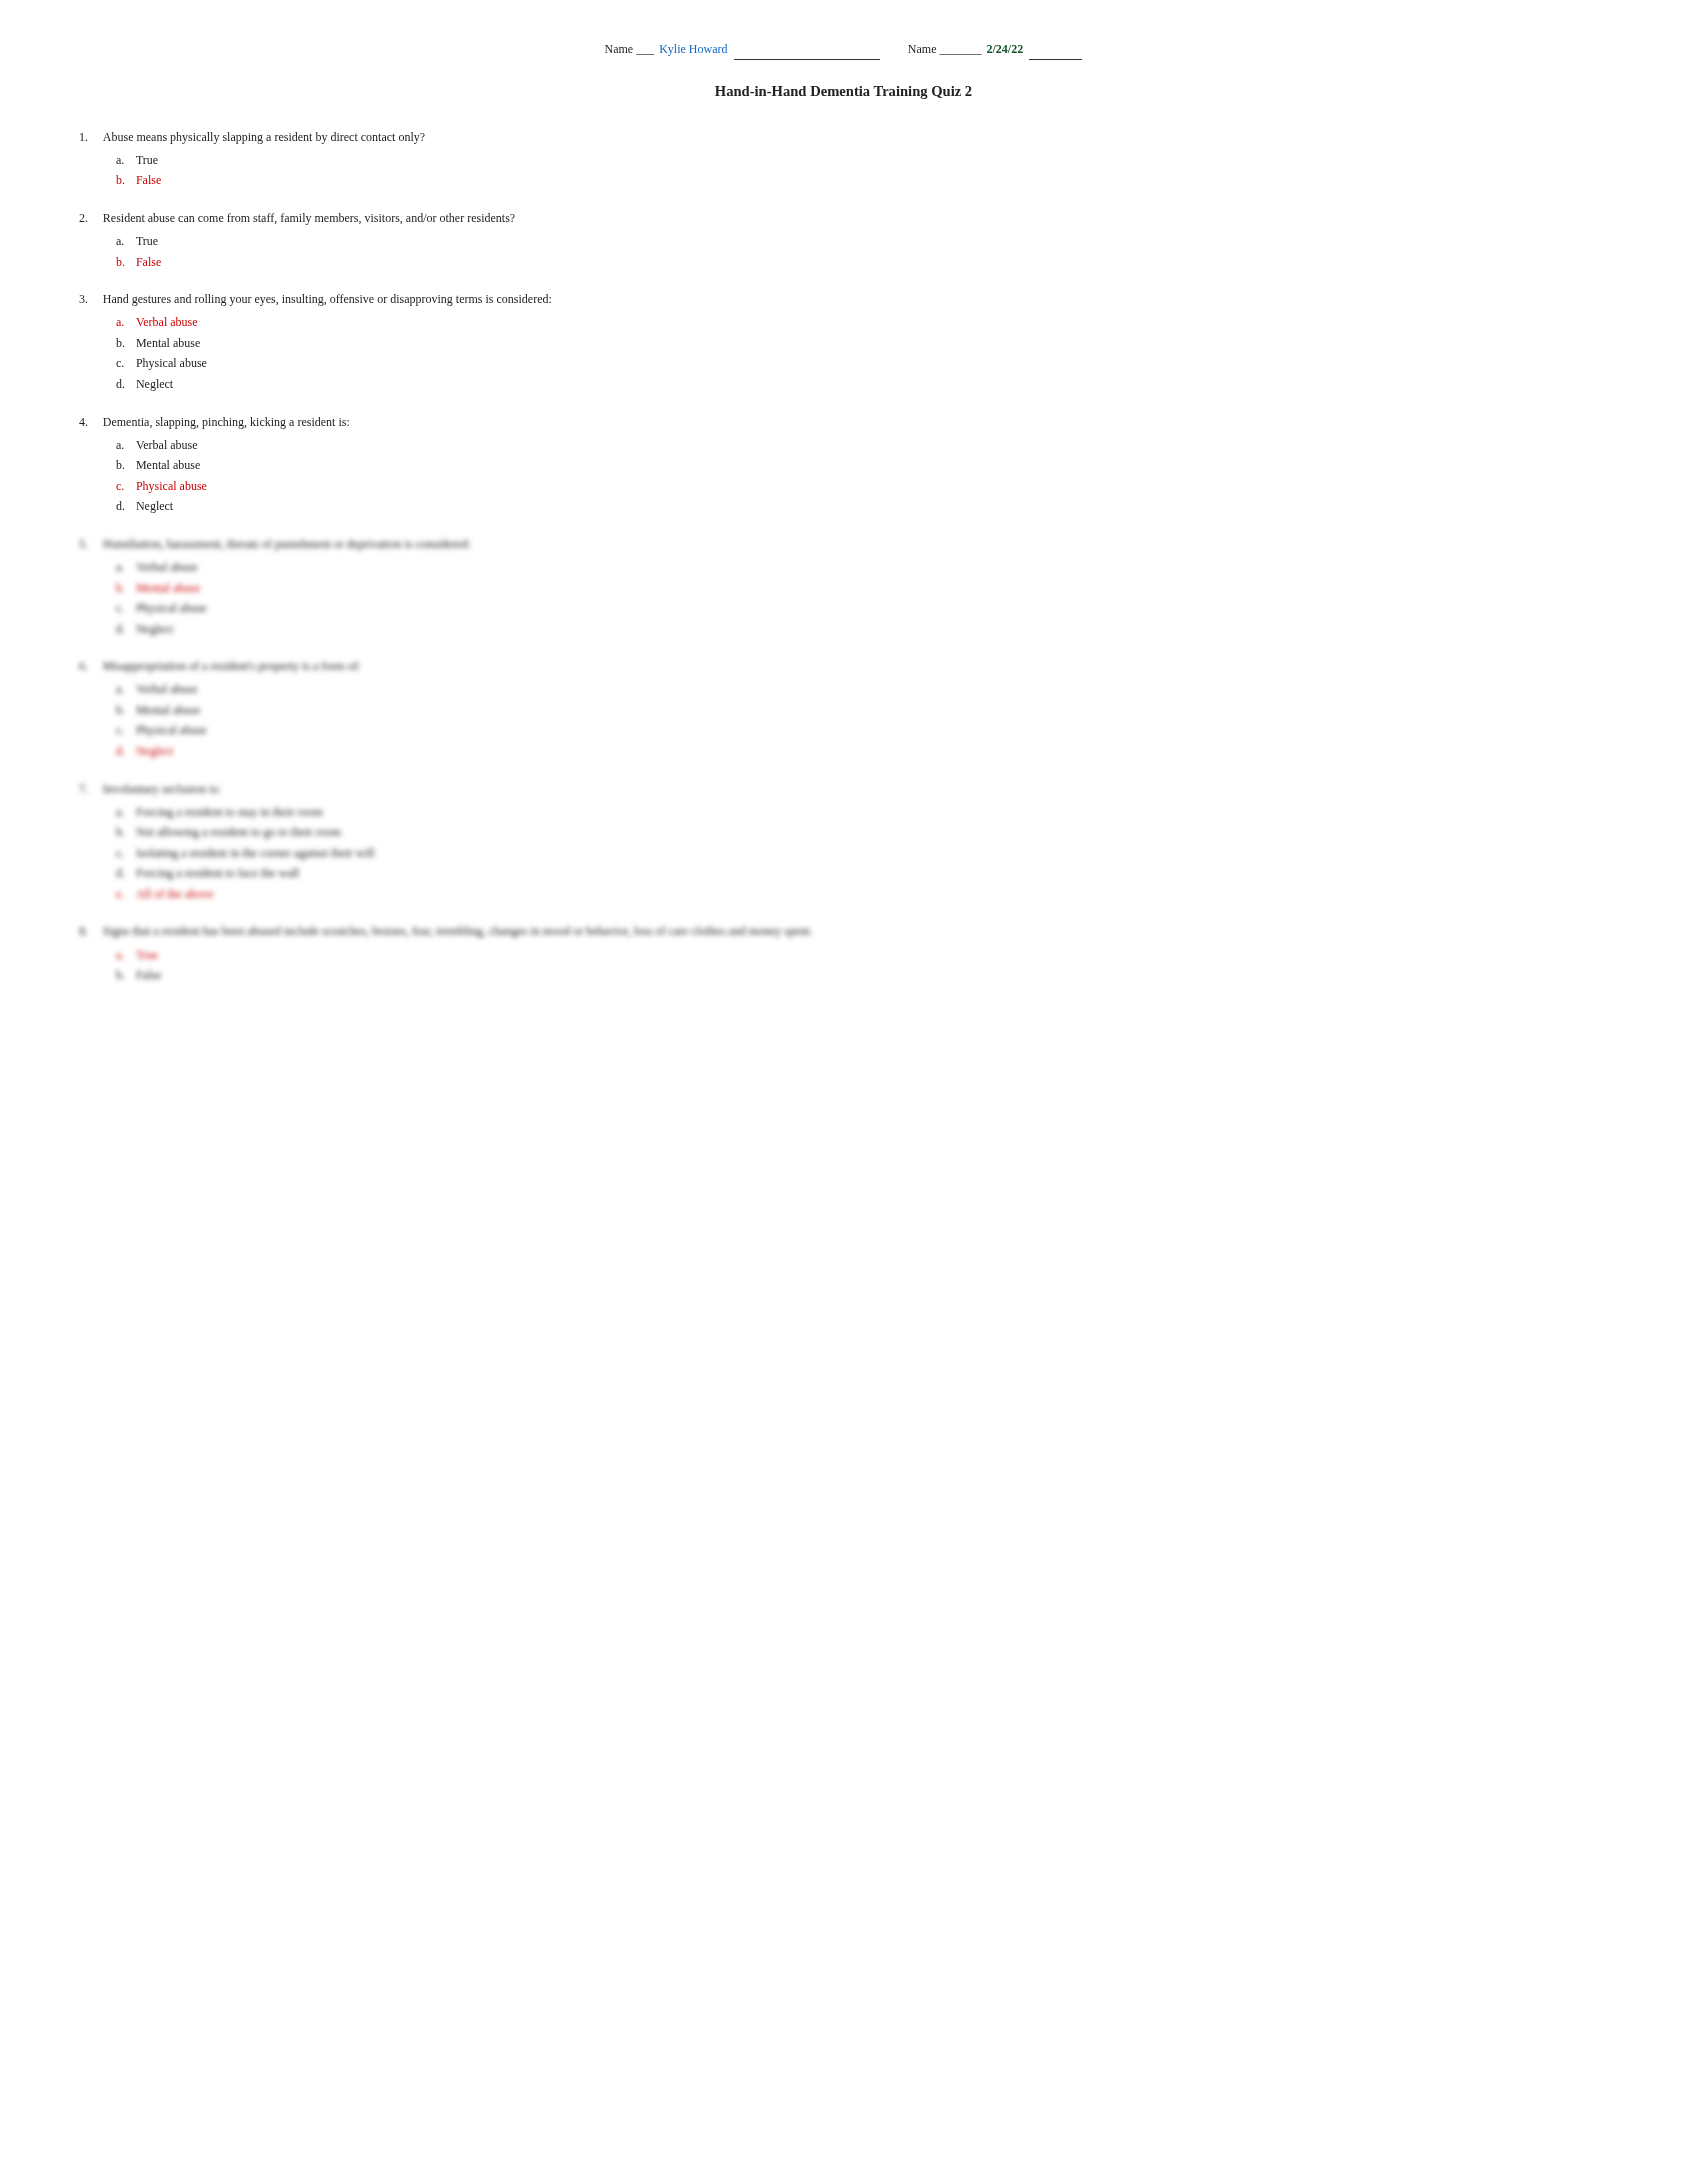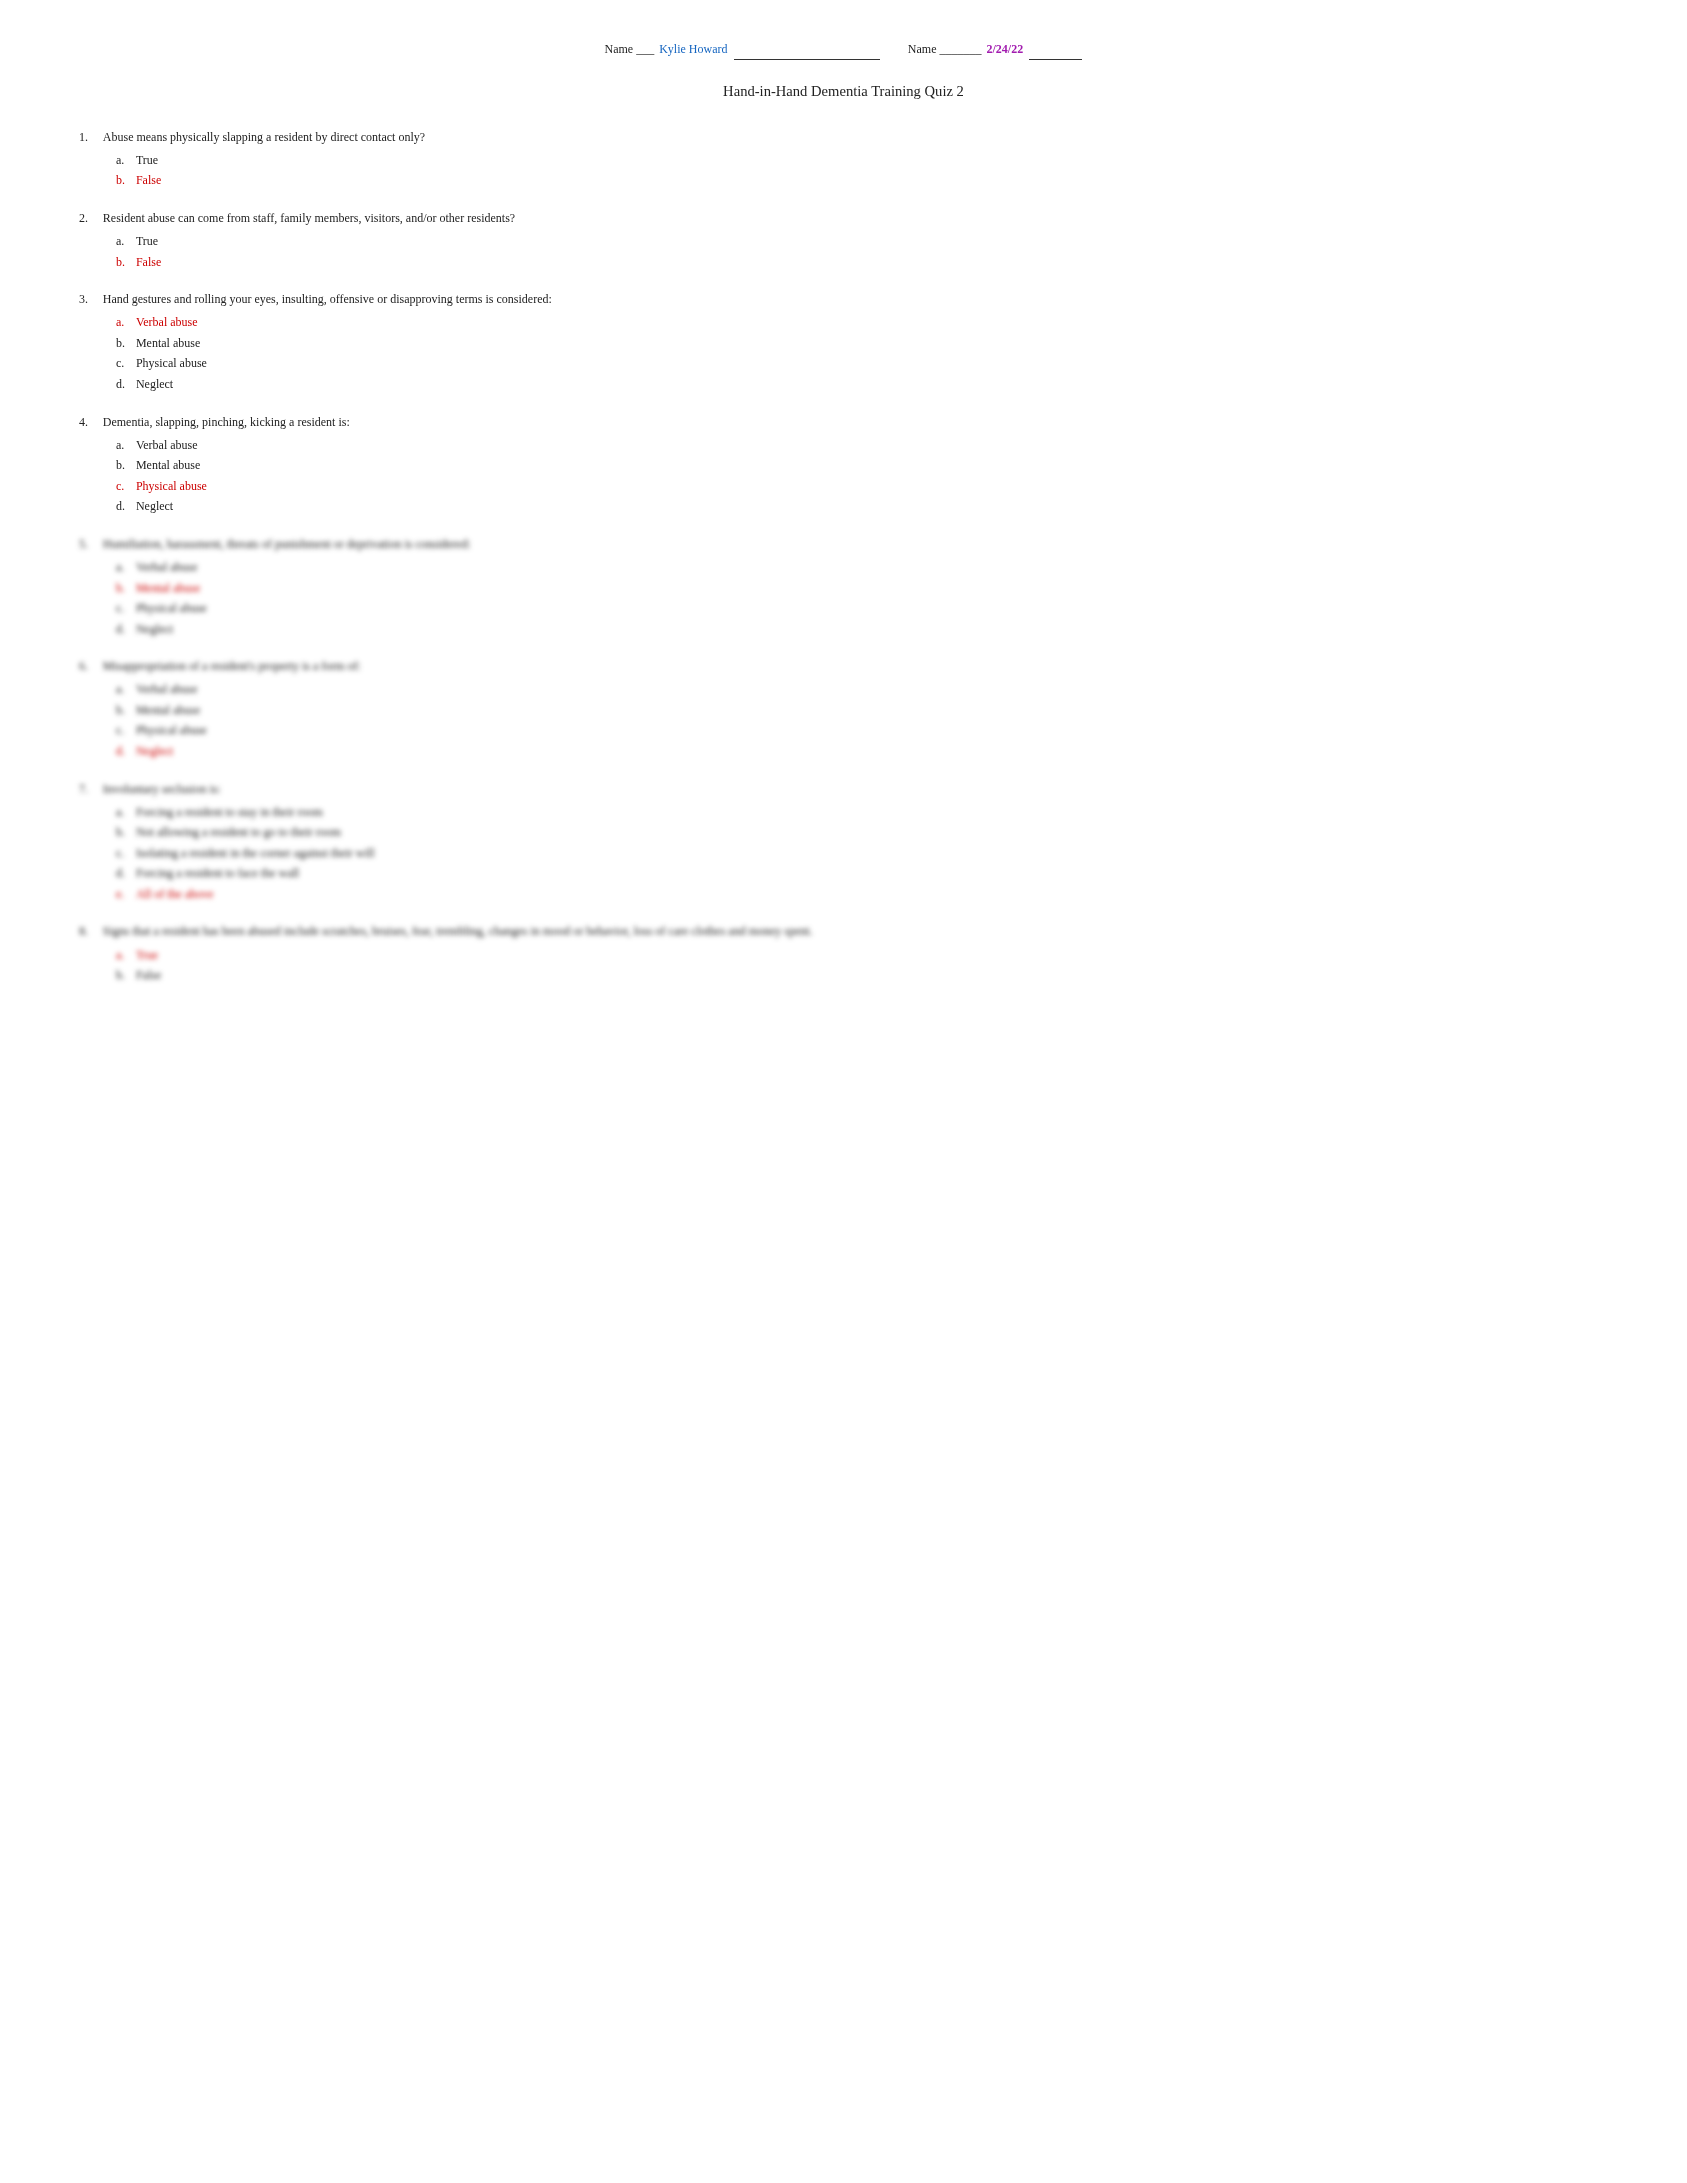--- a/index.html
+++ b/index.html
@@ -14,21 +14,21 @@
       font-size: 12px;
       color: #222;
       padding: 40px 79px 53px 79px;
       max-width: 1687px;
       line-height: 1.6;
     }
 
     .page-title {
       text-align: center;
       font-size: 14.6px;
-      font-weight: normal;
+      font-weight: bold;
       margin-bottom: 24px;
     }
 
     .question-block {
       margin-bottom: 18.5px;
     }
 
     .question-text {
       margin-bottom: 4px;
       font-size: 12px;
@@ -73,21 +73,21 @@
       margin-bottom: 20px;
       font-size: 12px;
       gap: 5px;
     }
 
     .name-colored {
       color: #1565c0;
     }
 
     .date-colored {
-      color: #a21caf;
+      color: #14532d;
       font-weight: bold;
       text-align: center;
     }
   </style>
 </head>
 <body>
 
 <div class="header-row">
   <span>Name ___</span><span class="name-colored">Kylie Howard</span><span style="display:inline-block; border-bottom:1px solid #333; min-width:146px; margin-left:1.3px;">&nbsp;</span>
   &nbsp;&nbsp;&nbsp;&nbsp;&nbsp;&nbsp;

